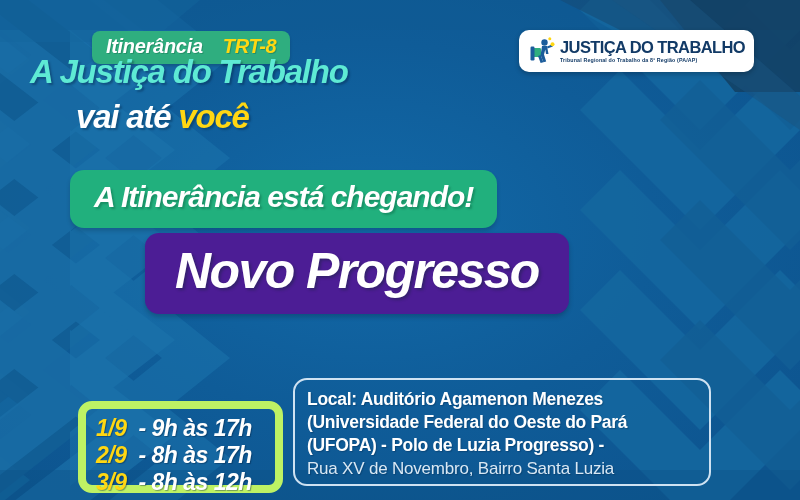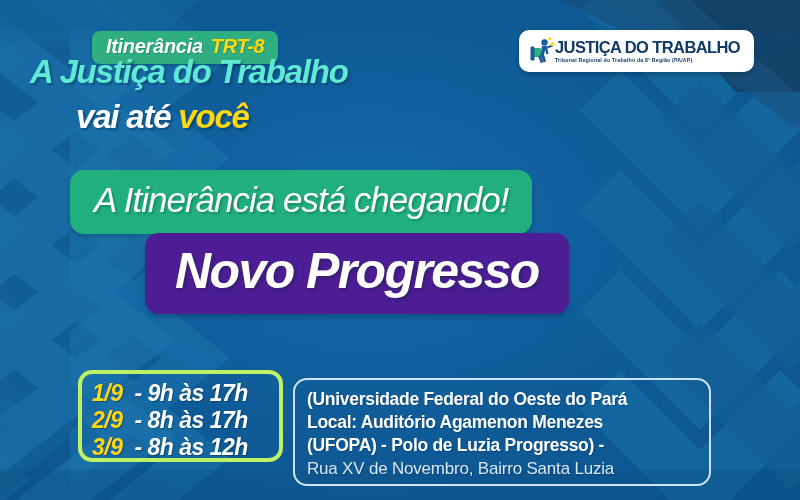--- a/index.html
+++ b/index.html
@@ -22,21 +22,21 @@
       radial-gradient(ellipse 520px 340px at 46% 46%, #1269a8 0%, #0f5c98 55%, #0d5590 100%);
   }
   .bg-svg { position:absolute; inset:0; }
 
   
   .top-badge {
     position:absolute; left:92px; top:31px;
     background:#2fae7f;
     border-radius:8px;
     padding:4px 14px 6px 14px;
-    display:flex; align-items:baseline; gap:8px;
+    display:flex; align-items:baseline; gap:20px;
     box-shadow:0 2px 3px rgba(0,0,0,.18);
   }
   .top-badge .t1 {
     color:#ffffff;
     font-size:20px; font-weight:bold;
     font-style:italic;
     letter-spacing:-0.3px;
     text-shadow:1px 1px 0 rgba(0,60,40,.25);
   }
   .top-badge .t2 {
@@ -76,21 +76,21 @@
   .logo-card {
     position:absolute; left:519px; top:30px;
     width:235px; height:42px;
     background:#ffffff;
     border-radius:10px;
     display:flex; align-items:center;
     padding:0 10px;
     box-shadow:0 2px 5px rgba(0,0,0,.25);
   }
   .logo-mark { width:26px; height:28px; flex:0 0 26px; }
-  .logo-text { }
+  .logo-text { margin-left:5px; }
   .logo-title {
     color:#123a66;
     font-size:16.5px; font-weight:bold;
     letter-spacing:-0.6px;
     line-height:17px;
     white-space:nowrap;
   }
   .logo-sub {
     color:#123a66;
     font-size:5.3px; font-weight:bold;
@@ -102,21 +102,21 @@
   
   .band-light {
     position:absolute; left:70px; top:170px;
     background:#21b07d;
     border-radius:14px;
     padding:10px 24px 14px 24px;
     box-shadow:0 3px 4px rgba(0,0,0,.16);
   }
   .band-light span {
     color:#ffffff;
-    font-size:35px; font-weight:normal; font-style:italic;
+    font-size:30px; font-weight:bold; font-style:italic;
     letter-spacing:-1px;
     white-space:nowrap;
     text-shadow:2px 2px 2px rgba(0,60,40,.28);
   }
   .band-dark {
     position:absolute; left:145px; top:233px;
     background:#4c1d95;
     border-radius:14px;
     padding:9px 30px 14px 30px;
     box-shadow:0 3px 5px rgba(0,0,0,.2);
@@ -124,23 +124,23 @@
   .band-dark span {
     color:#ffffff;
     font-size:50px; font-weight:bold; font-style:italic;
     letter-spacing:-1.6px;
     white-space:nowrap;
     text-shadow:2px 2px 3px rgba(0,40,25,.32);
   }
 
   
   .dates-box {
-    position:absolute; left:78px; top:370px;
+    position:absolute; left:78px; top:401px;
     width:205px; height:92px;
-    border:4px solid #bef264;
+    border:8px solid #bef264;
     border-radius:14px;
     padding:6px 8px 0 10px;
   }
   .date-row {
     display:flex; align-items:baseline;
     line-height:27px;
     white-space:nowrap;
   }
   .date-row .day {
     color:#ffd712;
@@ -295,19 +295,19 @@
       <span class="day">2/9</span>
       <span class="time">- 8h às 17h</span>
     </div>
     <div class="date-row">
       <span class="day">3/9</span>
       <span class="time">- 8h às 12h</span>
     </div>
   </div>
 
   <div class="local-box">
+    <div class="lb">Local: Auditório Agamenon Menezes</div>
     <div class="lb">(Universidade Federal do Oeste do Pará</div>
-    <div class="lb">Local: Auditório Agamenon Menezes</div>
     <div class="lb">(UFOPA) - Polo de Luzia Progresso) -</div>
     <div class="ls">Rua XV de Novembro, Bairro Santa Luzia</div>
   </div>
 
 </div>
 
 </body></html>

